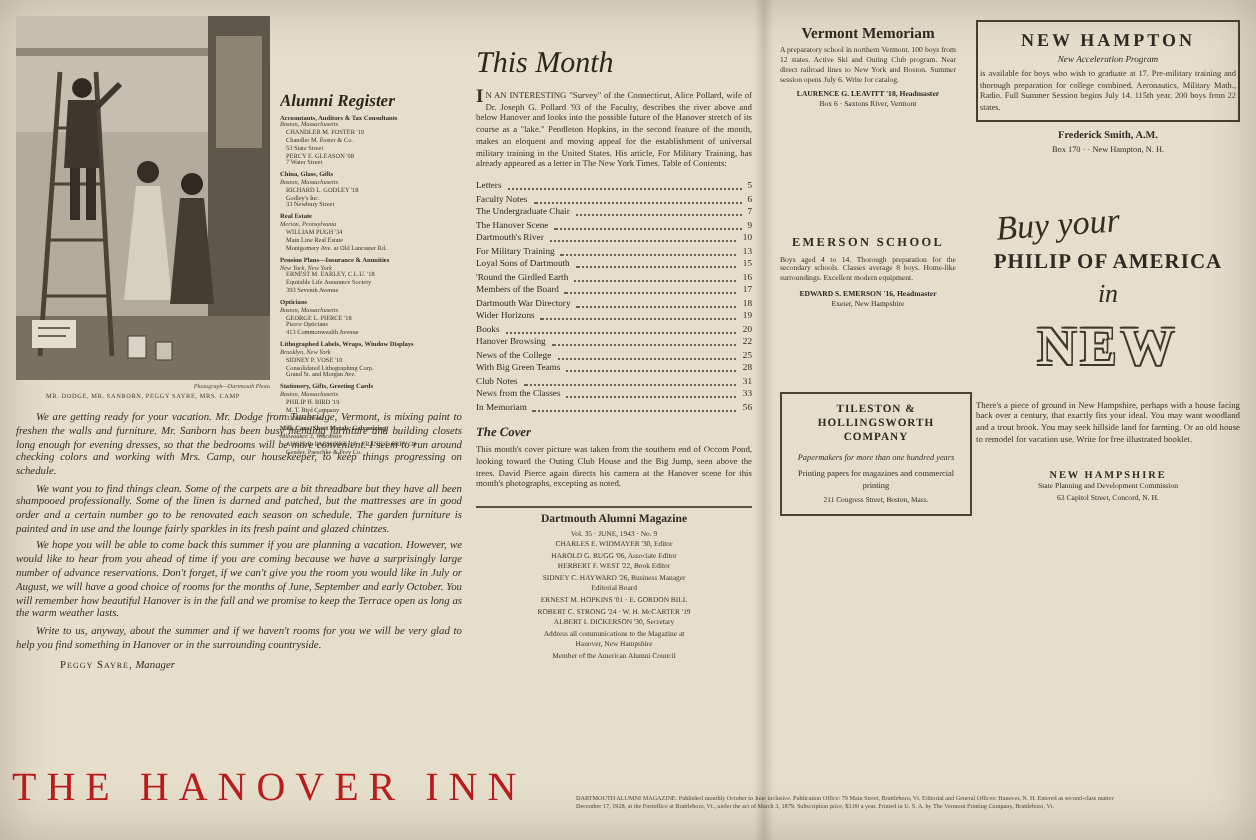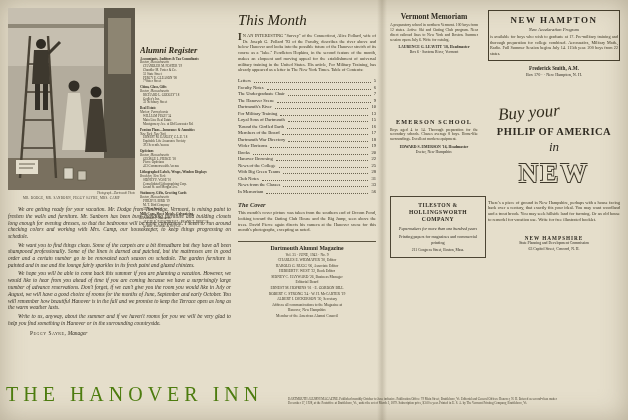--- a/index.html
+++ b/index.html
@@ -13,30 +13,30 @@
   
   #photo{left:8px;top:8px;width:127px;height:182px;background:#9a9486;}
   #photo svg{display:block;}
   #photo-credit{left:8px;top:191px;width:127px;font-size:3px;font-style:italic;text-align:right;color:#4a4436;}
   #photo-caption{left:2px;top:196px;width:139px;font-size:3.2px;letter-spacing:.3px;text-align:center;color:#433d30;}
   #letter{left:8px;top:206px;width:223px;font-size:5.4px;line-height:1.26;font-style:italic;text-align:justify;color:#332e24;}
   #letter p{margin:0 0 1.6px 0;text-indent:10px;}
   #signature{margin-top:4px;padding-left:22px;font-size:5.4px;}
   #signature .sname{font-style:normal;font-variant:small-caps;letter-spacing:.5px;}
   #signature .srole{font-style:italic;}
-  #hanover-title{left:6px;top:383px;width:280px;font-size:20px;letter-spacing:5px;white-space:nowrap;color:#4d7c0f;}
+  #hanover-title{left:6px;top:383px;width:280px;font-size:20px;letter-spacing:5px;white-space:nowrap;color:#b91c1c;}
   
   #register{left:140px;top:9px;width:91px;height:194px;overflow:hidden;margin-top:36px;}
   #register .reg-title{font-style:italic;font-weight:bold;font-size:8.5px;margin-bottom:2.5px;color:#2c2719;}
   .reg-sec{margin-bottom:2.2px;}
   .reg-cat{font-weight:bold;font-size:3.3px;line-height:1.2;color:#322d22;}
   .reg-loc{font-style:italic;font-size:3.2px;line-height:1.18;color:#413b2d;}
   .reg-line{font-size:3.2px;line-height:1.18;padding-left:3px;color:#3a3527;}
   
-  #this-month{left:238px;top:12px;width:138px;}
+  #this-month{left:238px;top:24px;width:138px;}
   .tm-title{font-style:italic;font-size:15px;color:#2c2718;margin-bottom:4px;}
   .tm-intro{font-size:4.4px;line-height:1.3;text-align:justify;color:#38321f;}
   .dropcap{float:left;font-size:9.5px;line-height:1;padding-right:1px;font-weight:bold;}
   #toc-list{margin-top:5px;}
   .toc-row{display:flex;align-items:flex-end;font-size:4.6px;line-height:1.42;}
   .toc-label{white-space:nowrap;}
   .toc-dots{flex:1;border-bottom:1px dotted #6b6450;margin:0 3px 1.4px 3px;}
   .toc-page{white-space:nowrap;}
   .cover-title{font-style:italic;font-weight:bold;font-size:6.4px;margin:6px 0 2px 0;}
   .cover-text{font-size:4.4px;line-height:1.3;text-align:justify;color:#38321f;}

